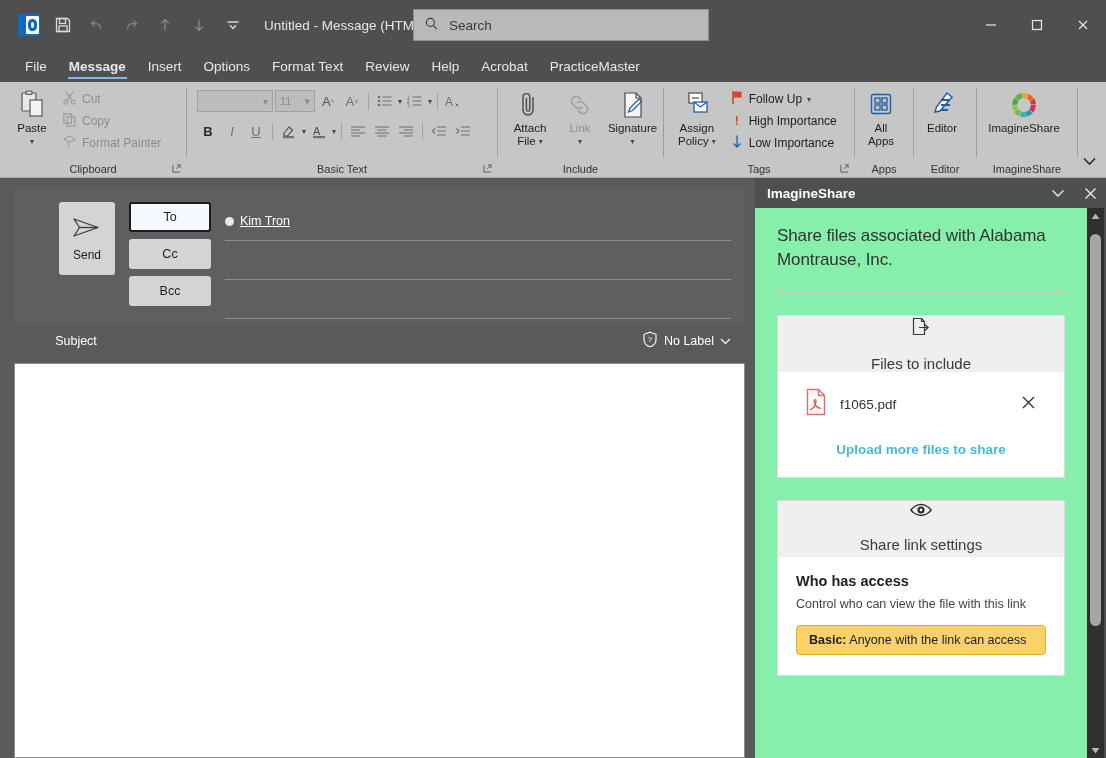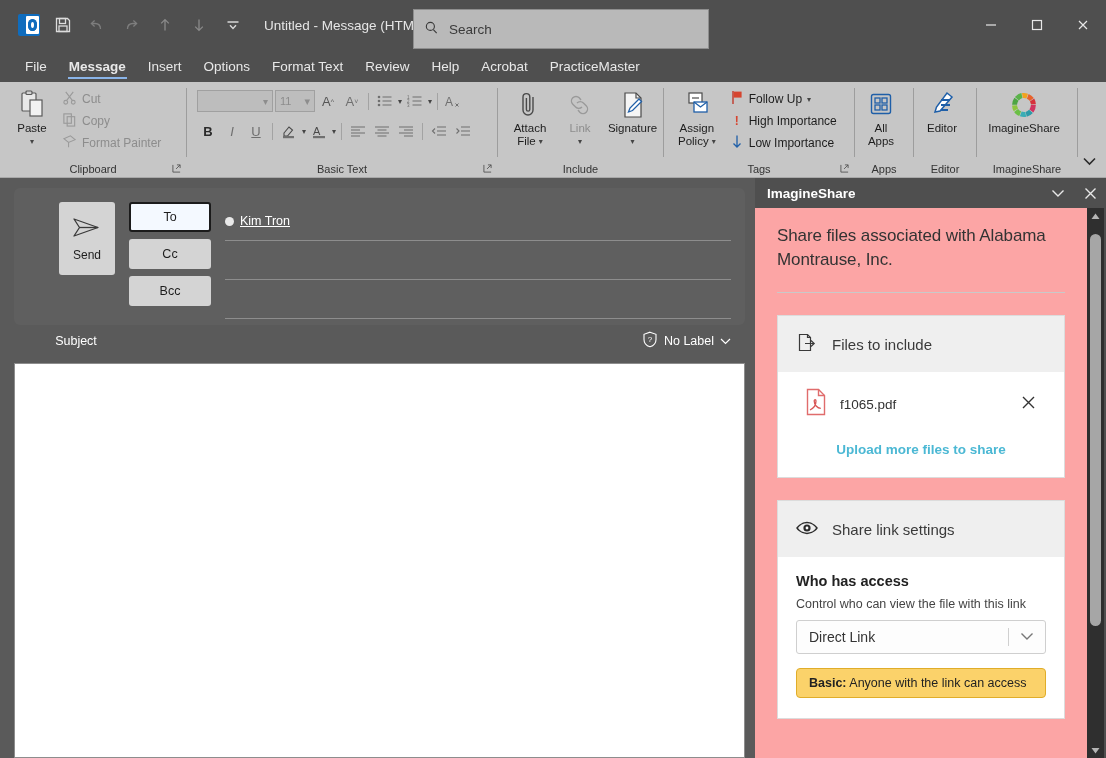--- a/index.html
+++ b/index.html
@@ -37,21 +37,21 @@
   }
   .ol-o {
     position: absolute; z-index: 3; right: 4px; top: 6px;
     width: 7px; height: 10px; border: 2px solid #0f6cbd;
     border-radius: 50%; background: #fff;
   }
   .win-title {
     color: #e6e6e6; font-size: 13.5px; margin-left: 14px; white-space: nowrap;
   }
   .searchbox {
-    position: absolute; left: 413px; top: 9px; width: 296px; height: 40px;
+    position: absolute; left: 413px; top: 9px; width: 296px; height: 32px;
     background: #b9b9b9; border: 1px solid #8e8e8e;
     display: flex; align-items: center; padding: 0 10px; gap: 10px;
   }
   .searchbox .txt { color: #3a3a3a; font-size: 13.5px; }
   .wincontrols {
     position: absolute; right: 0; top: 0; height: 50px; display: flex;
   }
   .wc {
     width: 46px; height: 50px; display: flex; align-items: center;
     justify-content: center; color: #e8e8e8; font-size: 13px;
@@ -182,34 +182,34 @@
     height: 30px; display: flex; align-items: center; padding: 0 0 0 12px;
     color: #ffffff; font-size: 13.5px; font-weight: bold;
   }
   .is-head-btns { margin-left: auto; display: flex; }
   .is-hb {
     width: 32px; height: 30px; display: flex; align-items: center;
     justify-content: center; color: #e8e8e8; font-size: 12px;
   }
   .is-bodywrap { flex: 1; display: flex; overflow: hidden; padding-right: 2px; }
   .is-body {
-    flex: 1; background: #fca5a5; overflow: hidden; position: relative;
+    flex: 1; background: #86efac; overflow: hidden; position: relative;
     padding: 16px 22px 0 22px;
   }
   .is-title {
     font-size: 17px; color: #333; line-height: 24px; letter-spacing: -0.1px;
   }
   .is-rule { border-top: 1px solid #c9c9c9; margin: 20px 0 0 0; }
 
   .card {
     border: 1px solid #dcdcdc; margin-top: 22px; background: #fff;
   }
   .card-head {
     background: #efefef; height: 56px; display: flex; align-items: center;
-    gap: 14px; padding: 0 18px; font-size: 15px; color: #3a3a3a;
+    gap: 14px; padding: 0 18px; font-size: 15px; color: #3a3a3a; flex-direction: column;
   }
   .card-body { padding: 16px 18px 20px 18px; }
   .filerow { display: flex; align-items: center; gap: 12px; padding: 0 8px; }
   .filename { font-size: 13.5px; color: #333; flex: 1; }
   .file-x { font-size: 15px; color: #333; width: 20px; text-align: center; }
   .uploadlink {
     text-align: center; color: #4bb8d4; font-size: 13.5px; font-weight: bold;
     margin-top: 22px;
   }
   .subhead {
@@ -795,29 +795,20 @@
                   <path d="M1 9s3.8-5.5 10-5.5S21 9 21 9s-3.8 5.5-10 5.5S1 9 1 9z" fill="none" stroke="#2b2b2b" stroke-width="1.4"></path>
                   <circle cx="11" cy="9" r="3.6" fill="#2b2b2b"></circle>
                   <circle cx="11" cy="9" r="1.4" fill="#fff"></circle>
                 </svg>
             </span>
             <span>Share link settings</span>
           </div>
           <div class="card-body">
             <div class="subhead">Who has access</div>
             <div class="helptext">Control who can view the file with this link</div>
-            <div class="select">
-              <span>Direct Link</span>
-              <span class="sep"></span>
-              <span class="arw">
-                <svg width="14" height="9" viewBox="0 0 14 9">
-                    <path d="M1.5 1.5L7 7l5.5-5.5" fill="none" stroke="#777" stroke-width="1.4"></path>
-                  </svg>
-              </span>
-            </div>
             <div class="note">
               <b>Basic:</b><span> Anyone with the link can access</span>
             </div>
           </div>
         </div>
       </div>
 
       <div class="is-scroll">
         <div class="sc-arrow">
           <svg width="9" height="7" viewBox="0 0 9 7">

